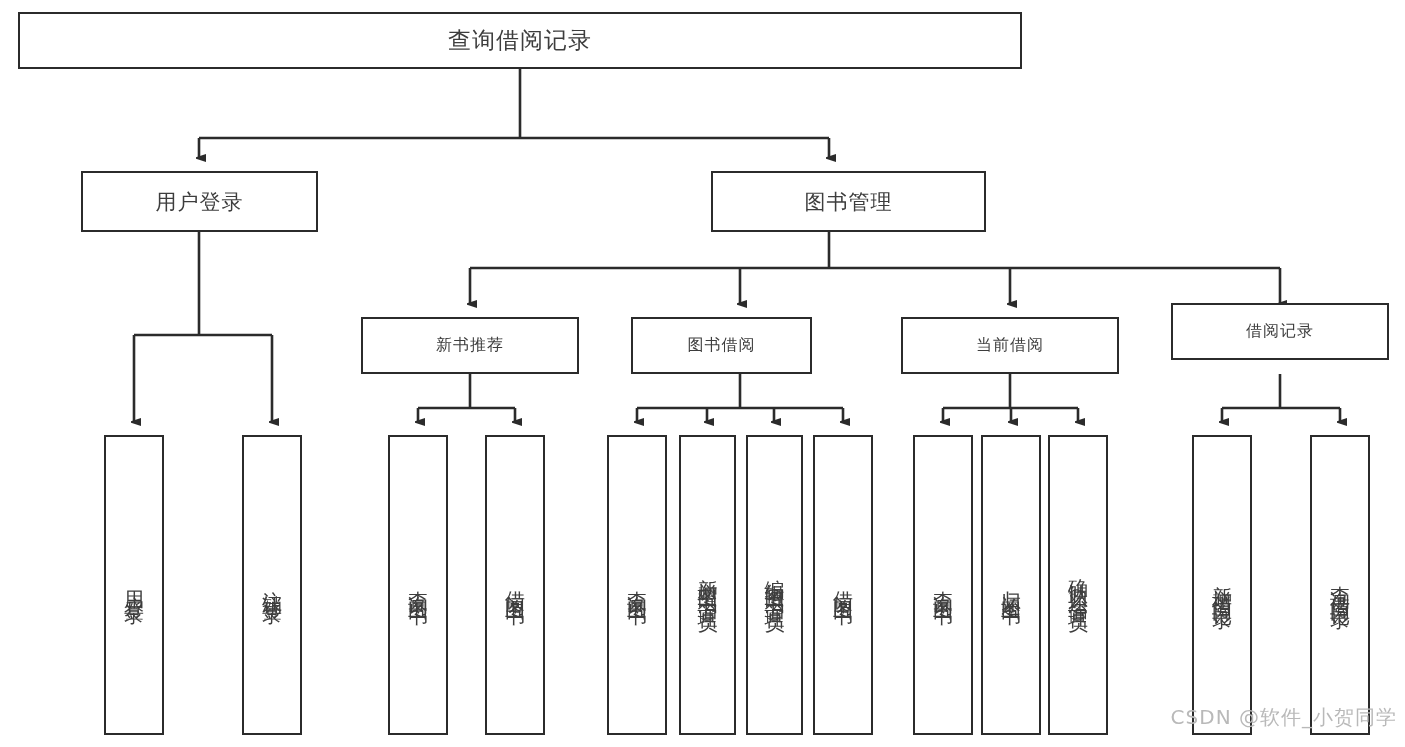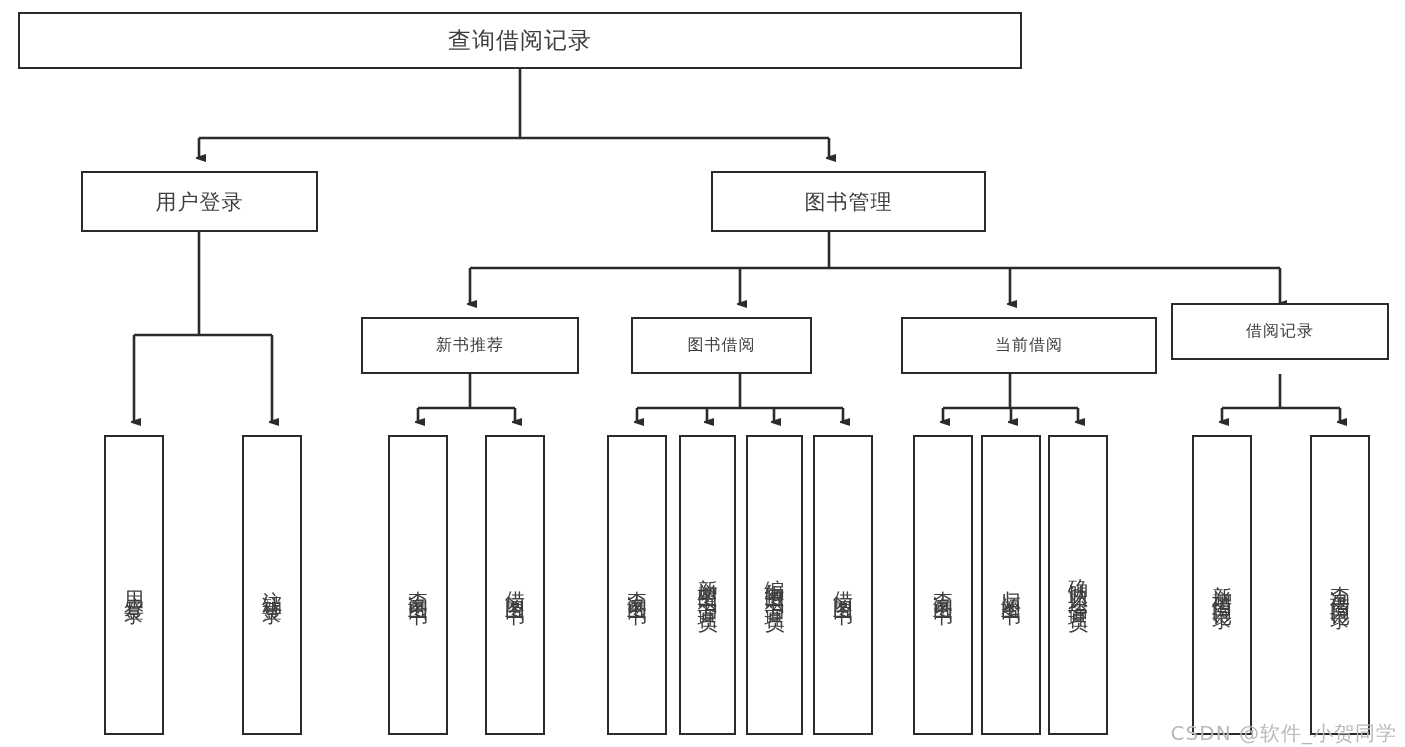--- a/index.html
+++ b/index.html
@@ -59,21 +59,21 @@
     writing-mode: vertical-rl;
     text-orientation: upright;
     letter-spacing: 5px;
     line-height: 1.05;
     white-space: nowrap;
     display: block;
   }
   #watermark {
     position: absolute;
     right: 8px;
-    bottom: 0;
+    bottom: 16px;
     font-size: 20px;
     color: #b9b9b9;
     letter-spacing: 1px;
     white-space: nowrap;
   }
 </style>
 </head>
 <body>
 
 <div id="diagram-root">
@@ -150,21 +150,21 @@
   <div class="node level2" style="left: 711px; top: 171px; width: 275px; height: 61px;">
     <span>图书管理</span>
   </div>
 
   <div class="node level3" style="left: 361px; top: 317px; width: 218px; height: 57px;">
     <span>新书推荐</span>
   </div>
   <div class="node level3" style="left: 631px; top: 317px; width: 181px; height: 57px;">
     <span>图书借阅</span>
   </div>
-  <div class="node level3" style="left: 901px; top: 317px; width: 256px; height: 57px;">
+  <div class="node level3" style="left: 901px; top: 317px; width: 218px; height: 57px;">
     <span>当前借阅</span>
   </div>
   <div class="node level3" style="left: 1171px; top: 303px; width: 218px; height: 57px;">
     <span>借阅记录</span>
   </div>
 
   <div class="node leaf" style="left: 104px; top: 435px; width: 60px; height: 300px;">
     <span class="vlabel">用户登录</span>
   </div>
   <div class="node leaf" style="left: 242px; top: 435px; width: 60px; height: 300px;">

